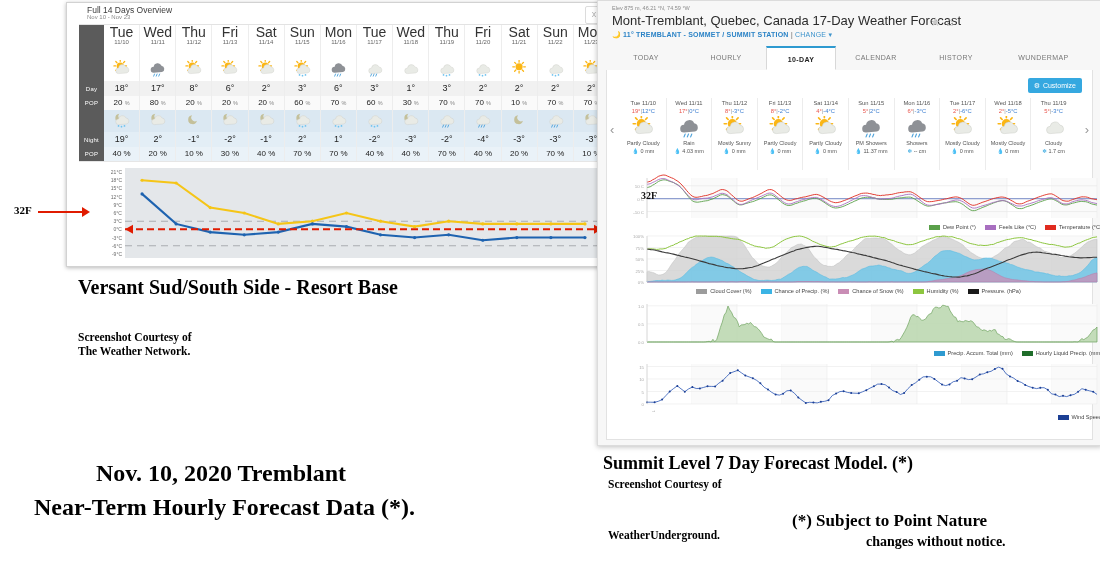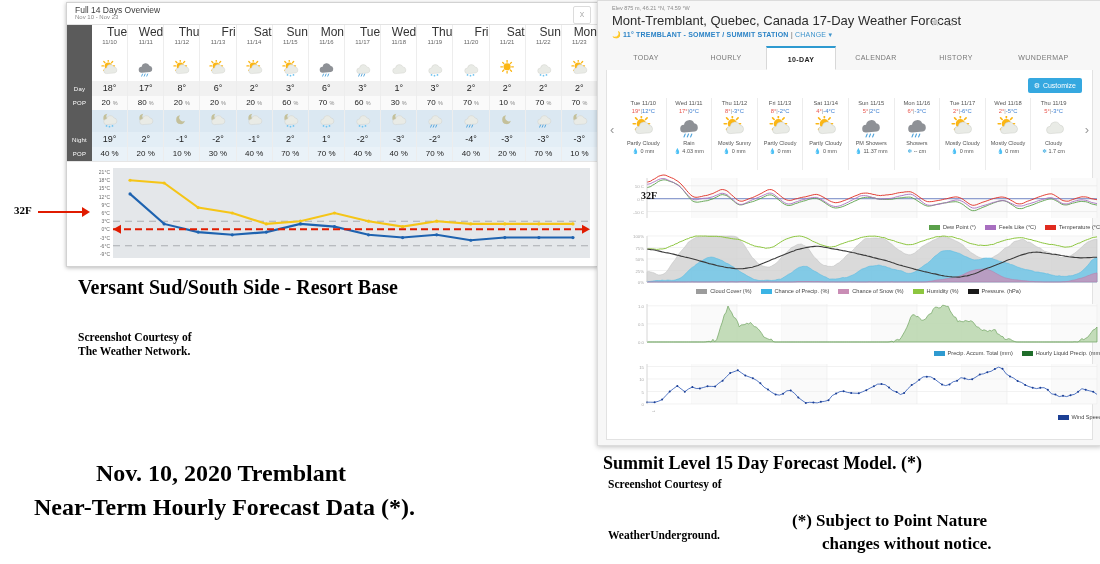--- a/index.html
+++ b/index.html
@@ -10,20 +10,21 @@
     position:relative;overflow:hidden;
   }
   .root{position:absolute;left:0;top:0;width:1100px;height:564px;}
 
   
   .twn-panel{
     position:absolute;left:66px;top:2px;width:530px;height:263px;
     background:#ffffff;border:1px solid #d2d2d2;
     box-shadow:0 1px 4px rgba(0,0,0,.28);
     overflow:hidden;
+    padding-left:12px;
   }
   .twn-head{height:21px;position:relative;border-bottom:1px solid #e3e3e3;}
   .twn-title{position:absolute;left:8px;top:2px;font-size:8.5px;color:#3b3b3b;}
   .twn-sub{position:absolute;left:8px;top:11px;font-size:6px;color:#8a8a8a;}
   .twn-close{
     position:absolute;right:6px;top:3px;width:16px;height:16px;
     border:1px solid #dcdcdc;border-radius:2px;background:#fff;
     color:#b0b0b0;font-size:9px;line-height:15px;text-align:center;cursor:pointer;
   }
 
@@ -35,21 +36,21 @@
     letter-spacing:.2px;
   }
   .dcell{
     flex:1;text-align:center;border-right:1px solid #ededed;
     box-sizing:border-box;
   }
   .dcell:last-child{border-right:none;}
 
   .row-head{height:34px;}
   .row-head .dcell{padding-top:2px;background:#fff;}
-  .dname{font-size:12px;color:#333;line-height:11px;text-align:right;}
+  .dname{font-size:14px;color:#333;line-height:11px;}
   .ddate{font-size:6px;color:#666;line-height:8px;}
 
   .row-icon{height:22px;}
   .row-icon .dcell{display:flex;align-items:center;justify-content:center;background:#fff;}
 
   .row-day{height:15px;background:#f0f0f0;}
   .row-day .dcell{font-size:9px;color:#222;line-height:15px;background:#f1f1f1;}
   .row-pop{height:14px;}
   .row-pop .dcell{font-size:8px;color:#222;line-height:14px;background:#fafafa;}
   .row-pop .pct{font-size:5.5px;color:#888;}
@@ -1135,20 +1136,20 @@
     </div>
   </div>
 
   <div class="cap cap-b" style="left:78px;top:276px;font-size:20px;">Versant Sud/South Side - Resort Base</div>
   <div class="cap cap-b" style="left:78px;top:331px;font-size:11.5px;">Screenshot Courtesy of</div>
   <div class="cap cap-b" style="left:78px;top:345px;font-size:11.5px;">The Weather Network.</div>
 
   <div class="cap cap-b" style="left:96px;top:460px;font-size:24px;">Nov. 10, 2020 Tremblant</div>
   <div class="cap cap-b" style="left:34px;top:494px;font-size:24px;">Near-Term Hourly Forecast Data (*).</div>
 
-  <div class="cap cap-b" style="left:603px;top:453px;font-size:18px;">Summit Level 15 Day Forecast Model. (*)</div>
+  <div class="cap cap-b" style="left:603px;top:453px;font-size:18px;">Summit Level 7 Day Forecast Model. (*)</div>
   <div class="cap cap-b" style="left:608px;top:478px;font-size:11.5px;">Screenshot Courtesy of</div>
   <div class="cap cap-b" style="left:608px;top:492px;font-size:11.5px;margin-top:37px;">WeatherUnderground.</div>
 
   <div class="cap cap-b" style="left:792px;top:511px;font-size:17px;">(*) Subject to Point Nature</div>
-  <div class="cap cap-b" style="left:822px;top:534px;font-size:17px;">changes without notice.</div>
+  <div class="cap cap-b" style="left:866px;top:534px;font-size:14px;">changes without notice.</div>
 
 </div>
 
 </body></html>

